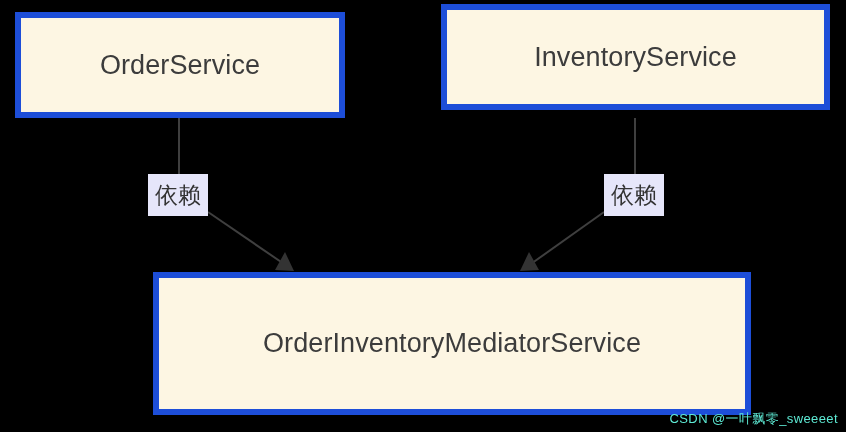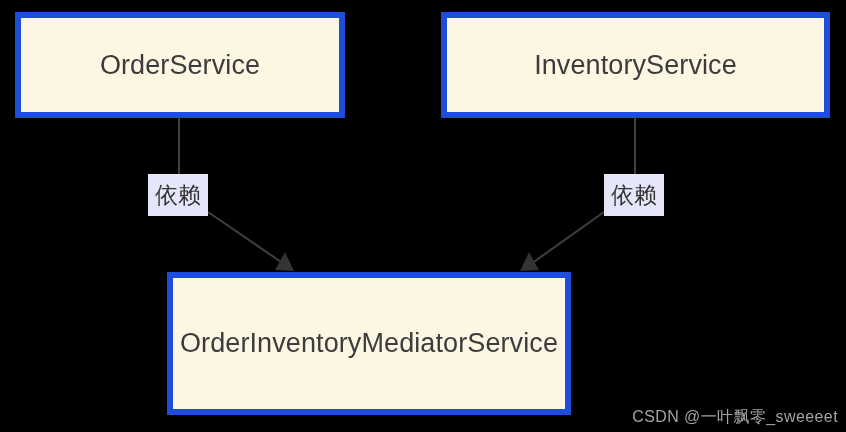--- a/index.html
+++ b/index.html
@@ -49,29 +49,29 @@
 
   #node-order-service {
     left: 15px;
     top: 12px;
     width: 330px;
     height: 106px;
   }
 
   #node-inventory-service {
     left: 441px;
-    top: 12px;
+    top: 4px;
     width: 389px;
     height: 106px;
   }
 
   #node-mediator-service {
-    left: 167px;
+    left: 153px;
     top: 272px;
-    width: 404px;
+    width: 598px;
     height: 143px;
   }
 
   .node-label {
     display: block;
     max-width: 380px;
   }
 
   
   .edge-label {
@@ -97,22 +97,22 @@
     top: 174px;
     width: 60px;
     height: 42px;
   }
 
   
   #watermark {
     position: absolute;
     right: 8px;
     bottom: 4px;
-    color: #a3a3a3;
-    font-size: 16px;
+    color: #5eead4;
+    font-size: 13px;
     letter-spacing: 0.4px;
     white-space: nowrap;
   }
 </style>
 </head>
 <body>
 
 <div id="diagram-canvas">
 
   <svg id="connector-layer" width="846" height="432" viewBox="0 0 846 432">

